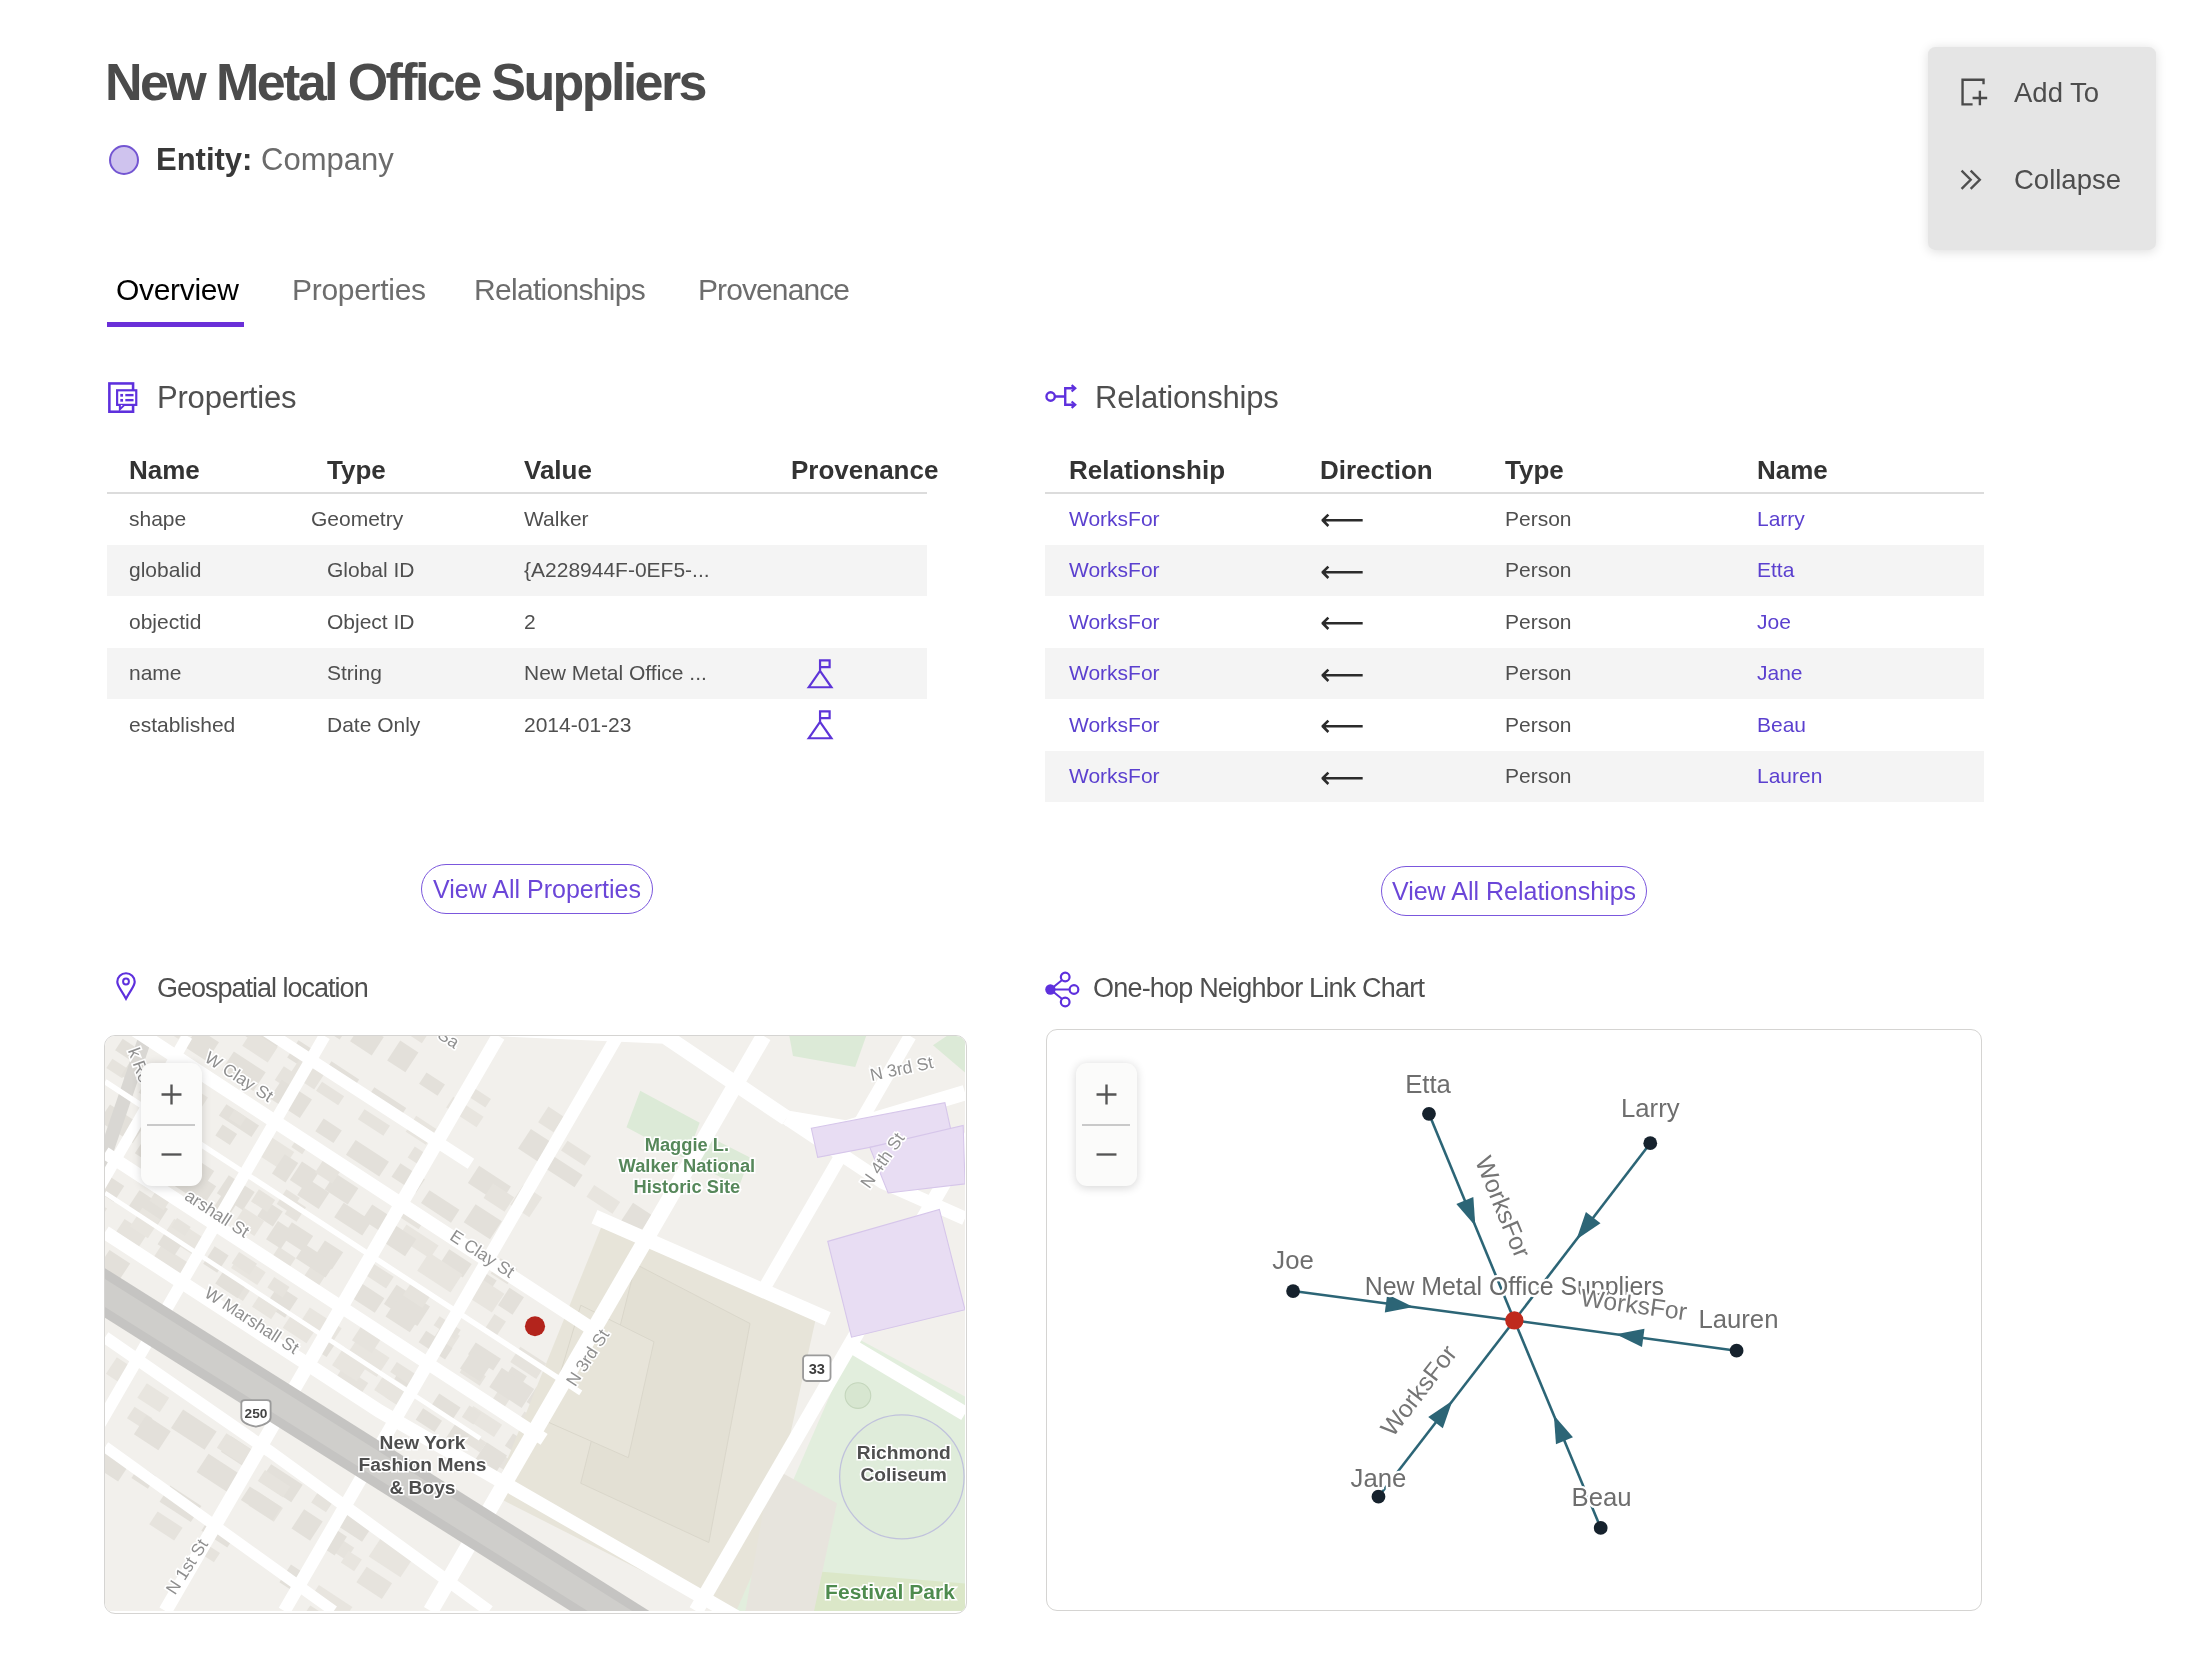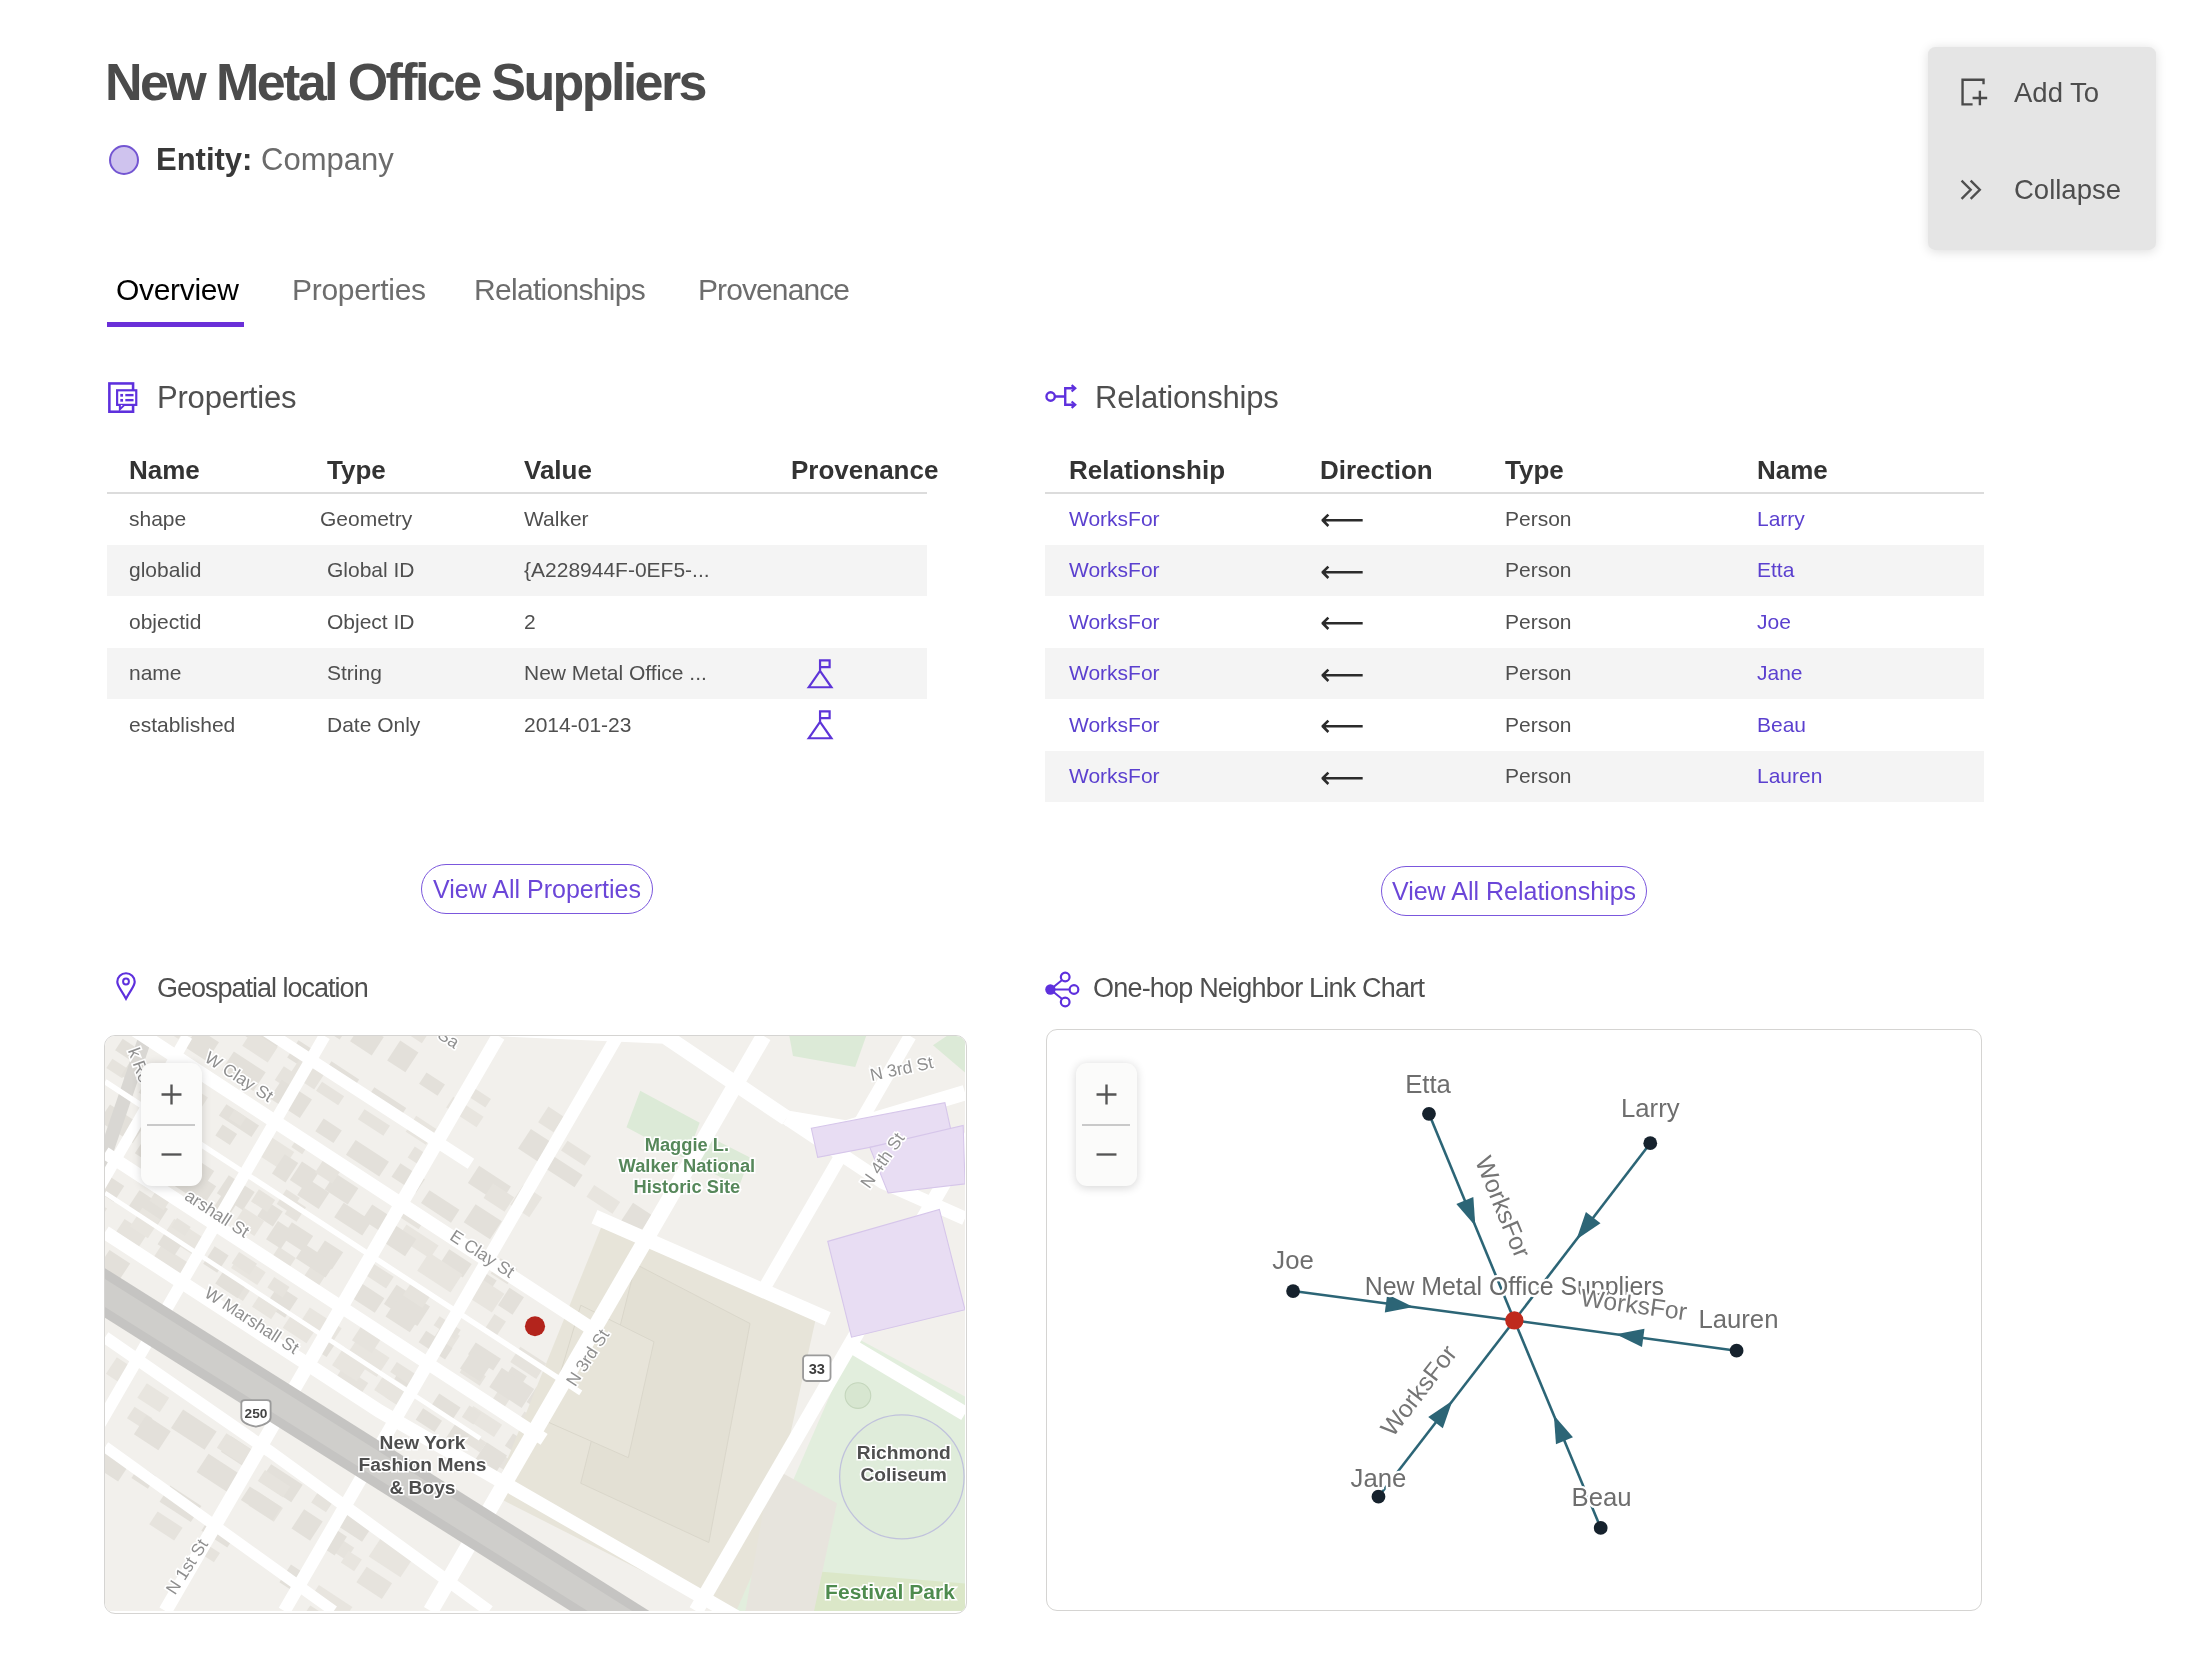--- a/index.html
+++ b/index.html
@@ -39,21 +39,21 @@
 <div class="abs entity-label">Entity: <span class="entity-value">Company</span></div>
 
 <div class="abs card">
   <div class="cardrow" style="top:29px;height:33px;">
     <svg width="33" height="31" viewBox="0 0 36 34" style="margin-right:24px;">
       <path d="M29 8 V3 H6 V30 H17" fill="none" stroke="#4a4a4a" stroke-width="2.6"></path>
       <path d="M25 15 V31 M17 23 H33" fill="none" stroke="#4a4a4a" stroke-width="2.6"></path>
     </svg>
     <span>Add To</span>
   </div>
-  <div class="cardrow" style="top:126px;height:33px;">
+  <div class="cardrow" style="top:116px;height:33px;">
     <svg width="31" height="27.5" viewBox="0 0 34 30" style="margin-right:26px;">
       <path d="M5 5 L15 15 L5 25 M15 5 L25 15 L15 25" fill="none" stroke="#4f4f4f" stroke-width="2.6"></path>
     </svg>
     <span>Collapse</span>
   </div>
 </div>
 
 <div class="abs tab active" style="left:116px;">Overview</div>
 <div class="abs tab" style="left:292px;">Properties</div>
 <div class="abs tab" style="left:474px;letter-spacing:-0.7px;">Relationships</div>
@@ -85,21 +85,21 @@
 
 <div class="abs th" style="left:129px;top:455px;">Name</div>
 <div class="abs th" style="left:327px;top:455px;">Type</div>
 <div class="abs th" style="left:524px;top:455px;">Value</div>
 <div class="abs th" style="left:791px;top:455px;">Provenance</div>
 <div class="abs hline" style="left:107px;top:492px;width:820px;"></div>
 <div class="abs rowband" style="left:107px;top:545px;width:820px;"></div>
 <div class="abs rowband" style="left:107px;top:648px;width:820px;"></div>
 
 <div class="abs td" style="left:129px;top:507px;">shape</div>
-<div class="abs td" style="left:320px;top:507px;">Geometry</div>
+<div class="abs td" style="left:311px;top:507px;">Geometry</div>
 <div class="abs td" style="left:524px;top:507px;">Walker</div>
 
 <div class="abs td" style="left:129px;top:558px;">globalid</div>
 <div class="abs td" style="left:327px;top:558px;">Global ID</div>
 <div class="abs td" style="left:524px;top:558px;">{A228944F-0EF5-...</div>
 
 <div class="abs td" style="left:129px;top:610px;">objectid</div>
 <div class="abs td" style="left:327px;top:610px;">Object ID</div>
 <div class="abs td" style="left:524px;top:610px;">2</div>
 

